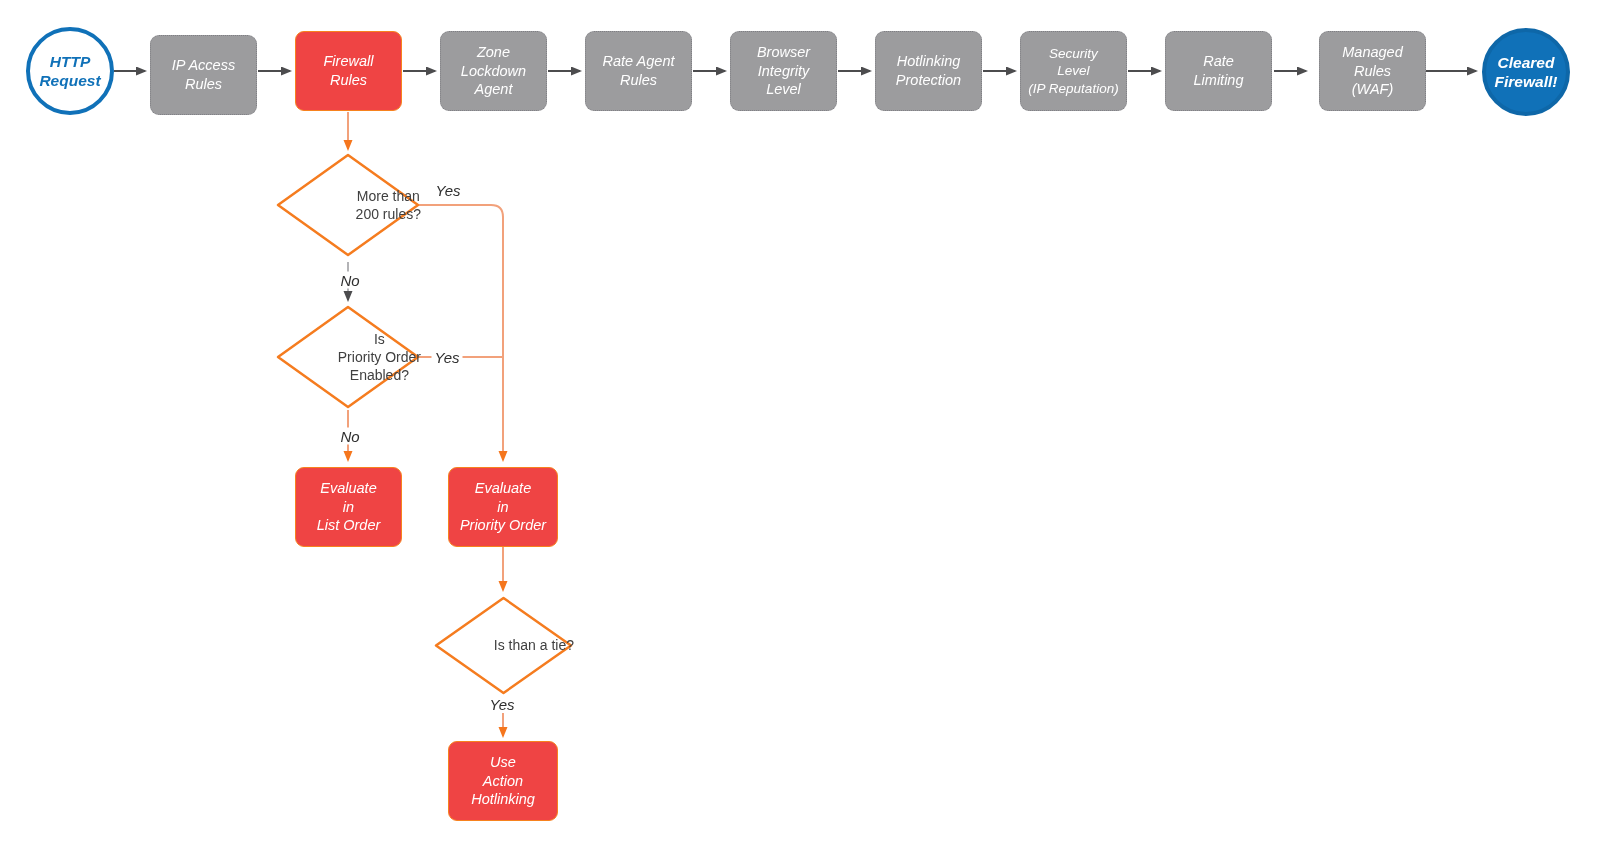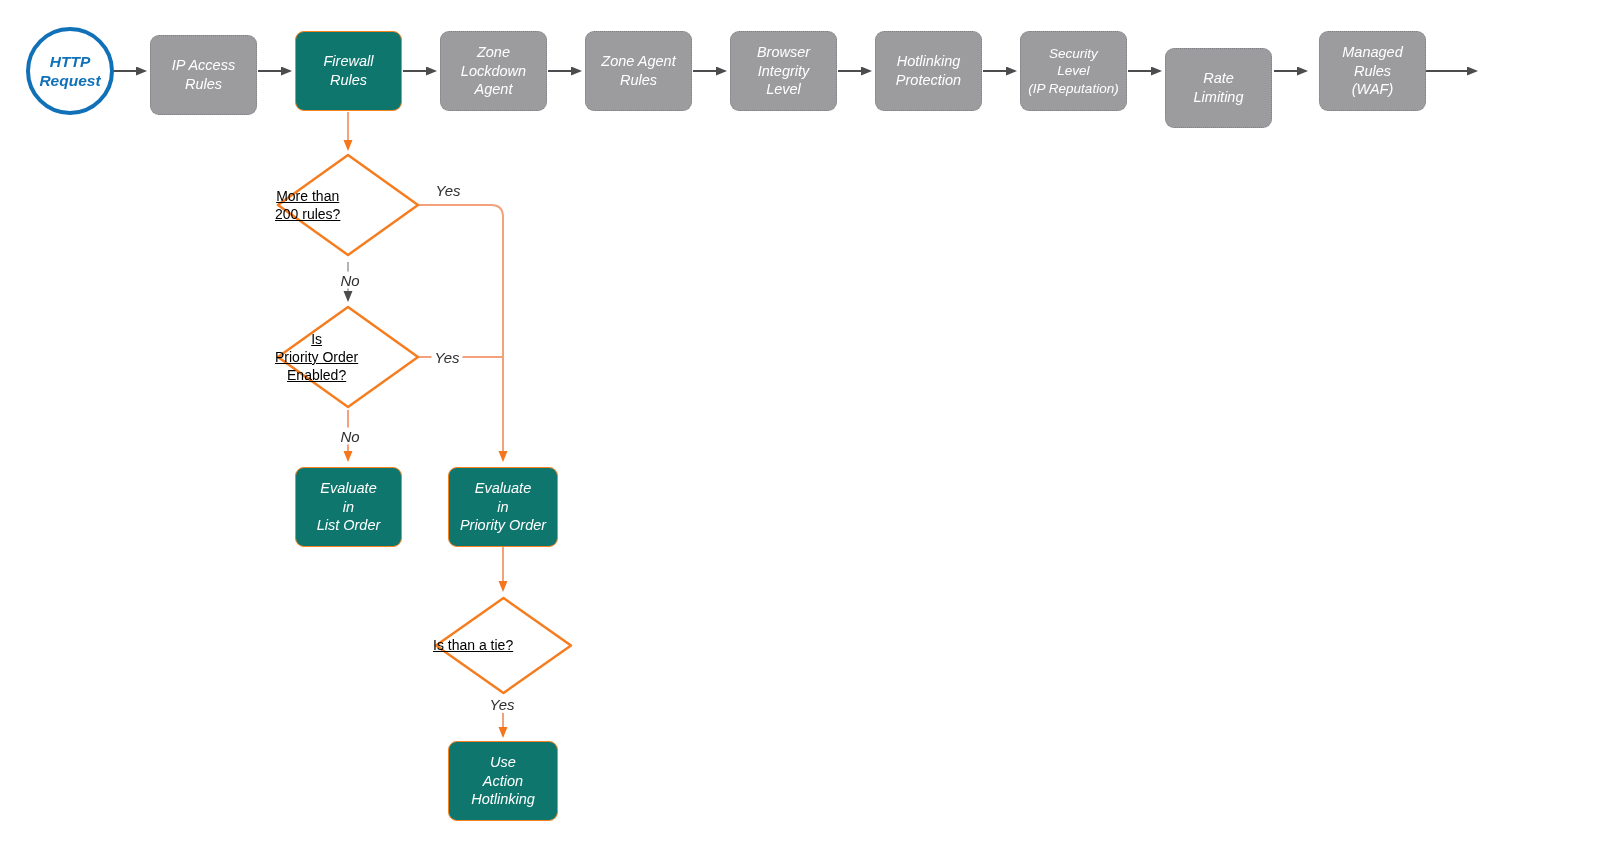--- a/index.html
+++ b/index.html
@@ -9,32 +9,32 @@
     padding-left:46px;
   }
   svg.connectors{position:absolute;left:0;top:0;pointer-events:none;}
   .node-box{
     position:absolute;width:107px;height:80px;border-radius:9px;
     display:flex;align-items:center;justify-content:center;text-align:center;
     font-style:italic;font-size:14.5px;line-height:1.3;color:#ffffff;
     white-space:pre-line;box-sizing:border-box;
   }
   .gray{background:#9C9C9E;border:1px dotted #7F7F84;}
-  .orange{background:#0f766e;border:1px solid #F7821E;}
+  .orange{background:#ef4444;border:1px solid #F7821E;}
   .node-circle{
     position:absolute;width:88px;height:88px;border-radius:50%;
     display:flex;align-items:center;justify-content:center;text-align:center;
     font-weight:bold;font-style:italic;font-size:15.5px;line-height:1.25;
     white-space:pre-line;box-sizing:border-box;
   }
   .start{background:#ffffff;border:4px solid #1071B8;color:#1071B8;}
   .end{background:#1071B8;border:4px solid #0E67A8;color:#ffffff;}
   .diamond{
-    position:absolute;display:flex;align-items:center;justify-content:flex-start;
-    text-align:center;font-size:14px;line-height:1.3;color:#000000;white-space:pre-line;text-decoration:underline;
+    position:absolute;display:flex;align-items:center;justify-content:flex-end;
+    text-align:center;font-size:14px;line-height:1.3;color:#404040;white-space:pre-line;
   }
   .diamond svg{position:absolute;left:0;top:0;}
   .diamond .dlabel{position:relative;z-index:2;}
   .edge-label{
     position:absolute;transform:translate(-50%,-50%);
     font-style:italic;font-size:15px;color:#2E2E2E;background:#ffffff;
     padding:0 3px;z-index:3;
   }
 </style>
 </head>
@@ -86,47 +86,51 @@
   <div class="node-box orange" style="left:295px;top:31px;">
     <span>Firewall
 Rules</span>
   </div>
   <div class="node-box gray" style="left:440px;top:31px;">
     <span>Zone
 Lockdown
 Agent</span>
   </div>
   <div class="node-box gray" style="left:585px;top:31px;">
-    <span>Zone Agent
+    <span>Rate Agent
 Rules</span>
   </div>
   <div class="node-box gray" style="left:730px;top:31px;">
     <span>Browser
 Integrity
 Level</span>
   </div>
   <div class="node-box gray" style="left:875px;top:31px;">
     <span>Hotlinking
 Protection</span>
   </div>
   <div class="node-box gray" style="left:1020px;top:31px;font-size:13.5px;">
     <span>Security
 Level
 (IP Reputation)</span>
   </div>
-  <div class="node-box gray" style="left:1165px;top:31px;margin-top:17px;">
+  <div class="node-box gray" style="left:1165px;top:31px;">
     <span>Rate
 Limiting</span>
   </div>
   <div class="node-box gray" style="left:1311px;top:31px;margin-left:8px;">
     <span>Managed
 Rules
 (WAF)</span>
   </div>
 
+  <div class="node-circle end" style="left:1482px;top:28px;">
+    <span>Cleared
+Firewall!</span>
+  </div>
 
   <div class="diamond" style="left:275px;top:152px;width:146px;height:106px;">
     <svg width="146" height="106" viewBox="0 0 146 106">
       <polygon points="73,3 143,53 73,103 3,53" fill="#ffffff" stroke="#F57C1F" stroke-width="2.5" stroke-linejoin="round"></polygon>
     </svg>
     <span class="dlabel">More than
 200 rules?</span>
   </div>
 
   <div class="diamond" style="left:275px;top:304px;width:146px;height:106px;">

